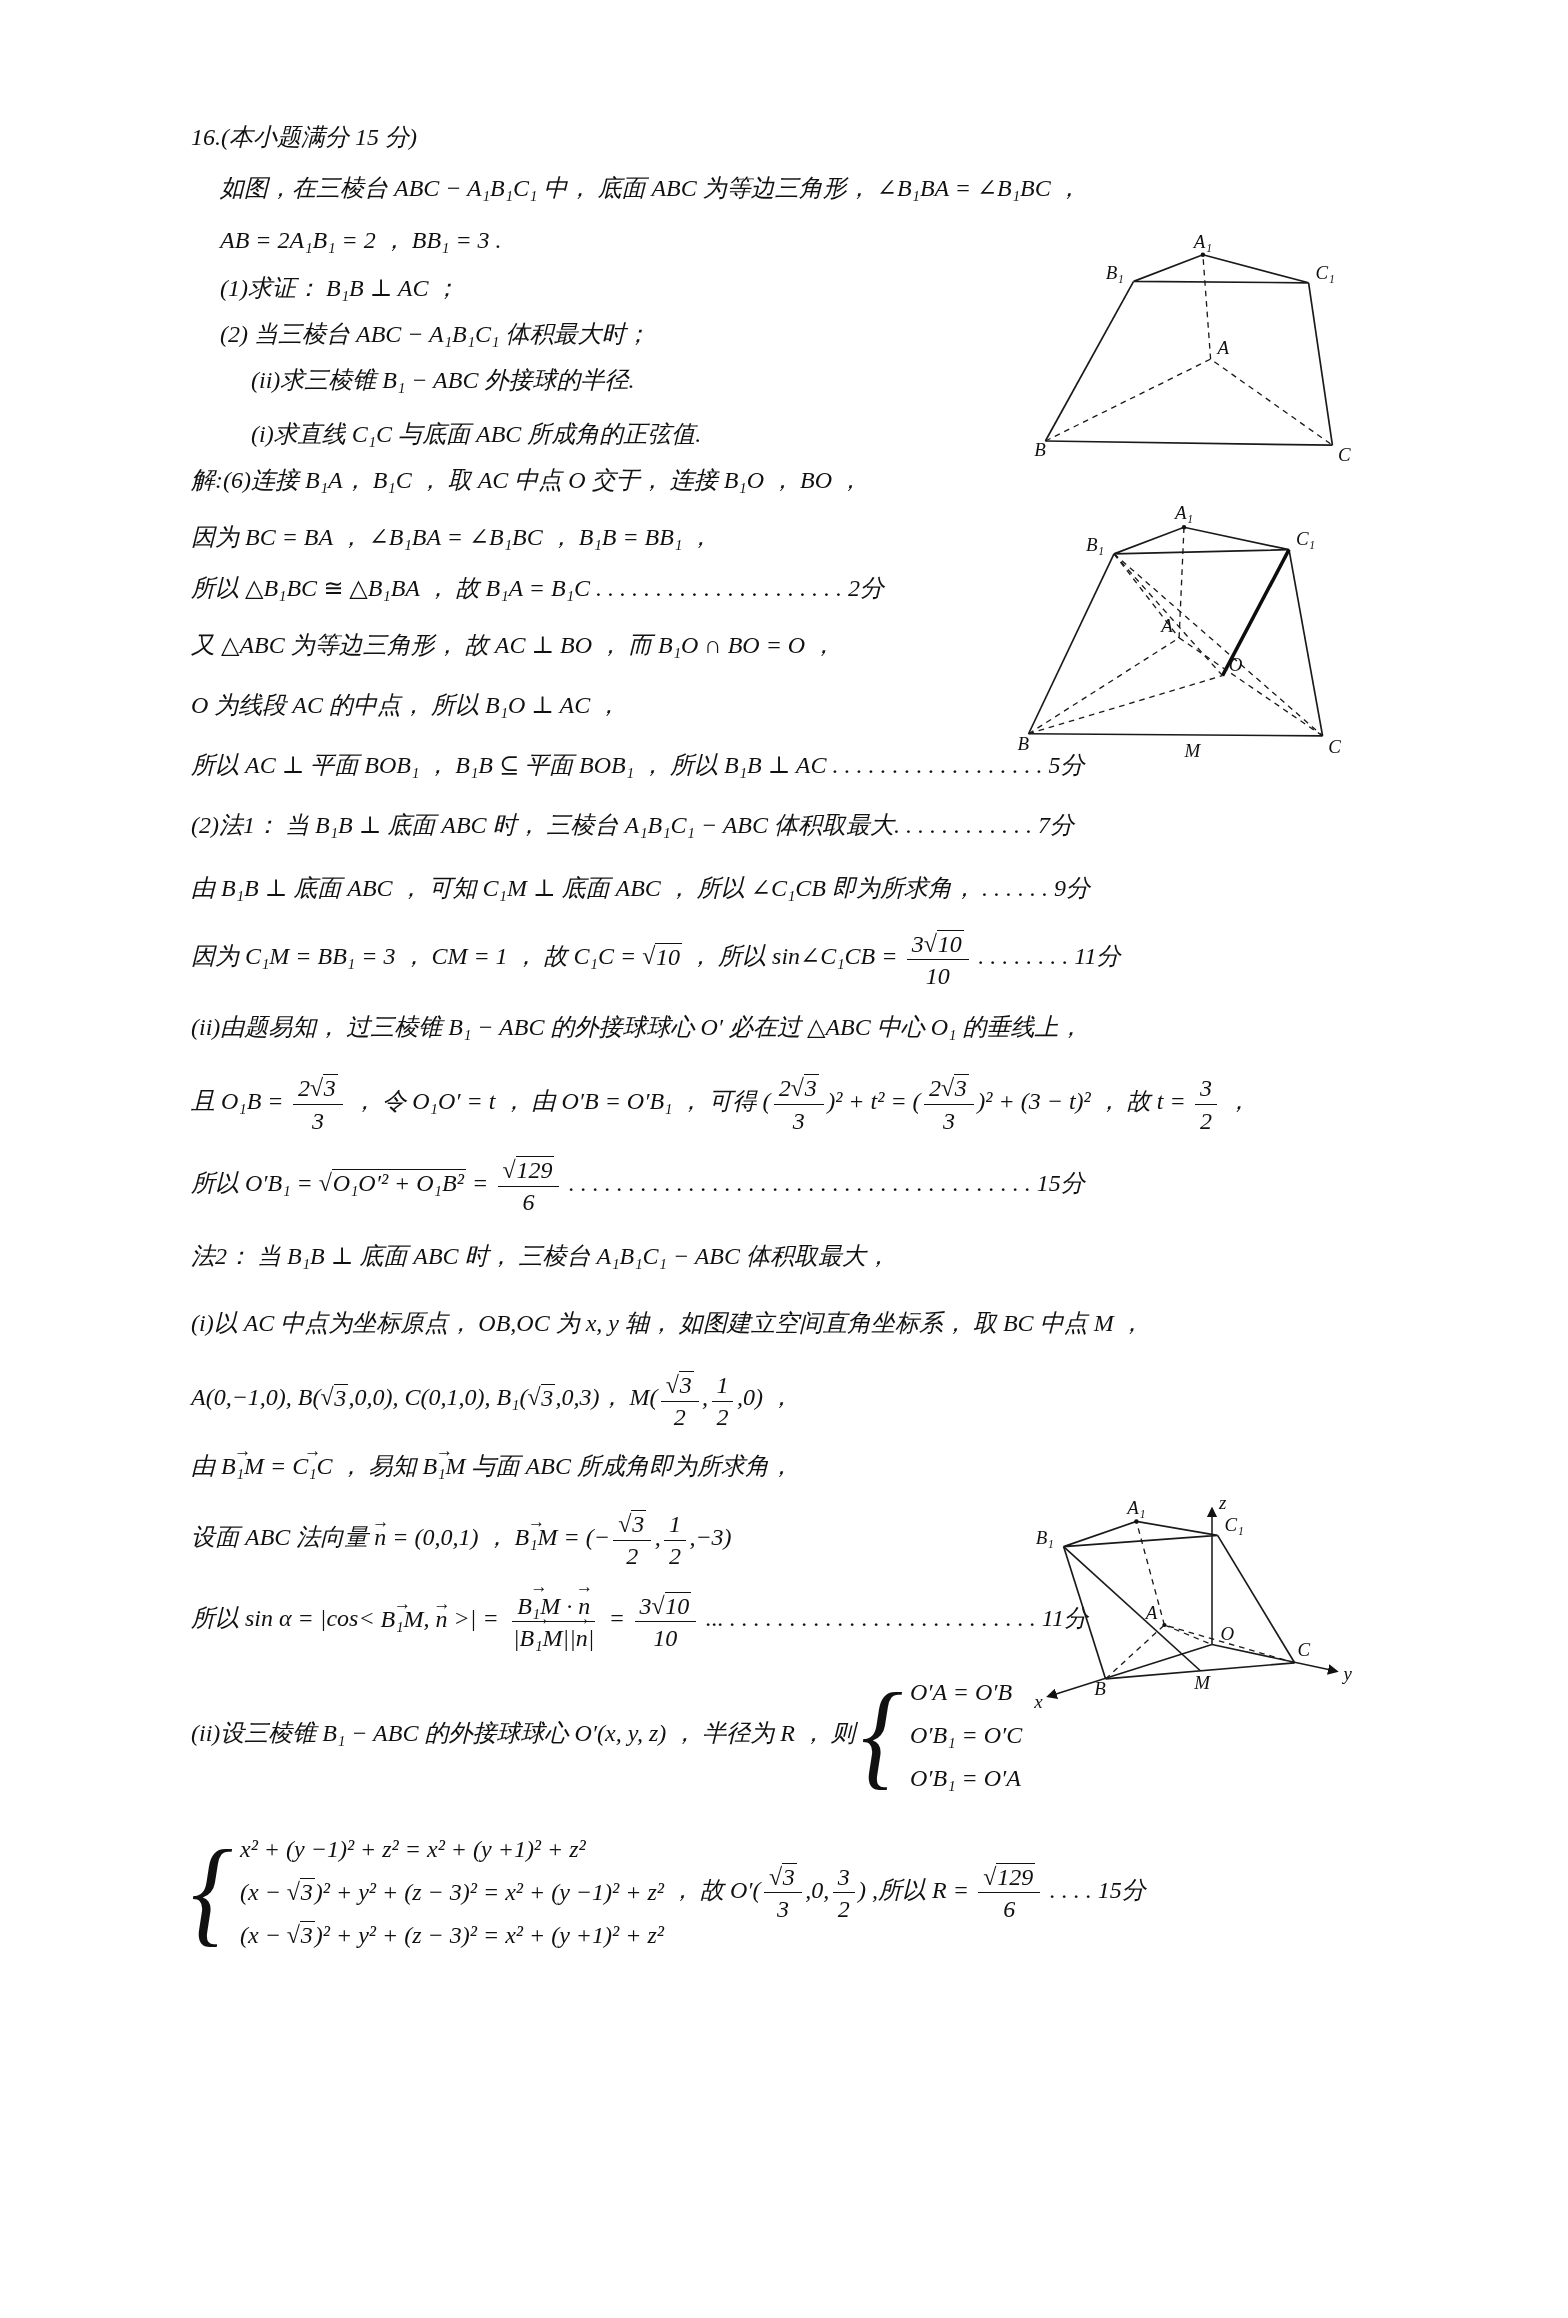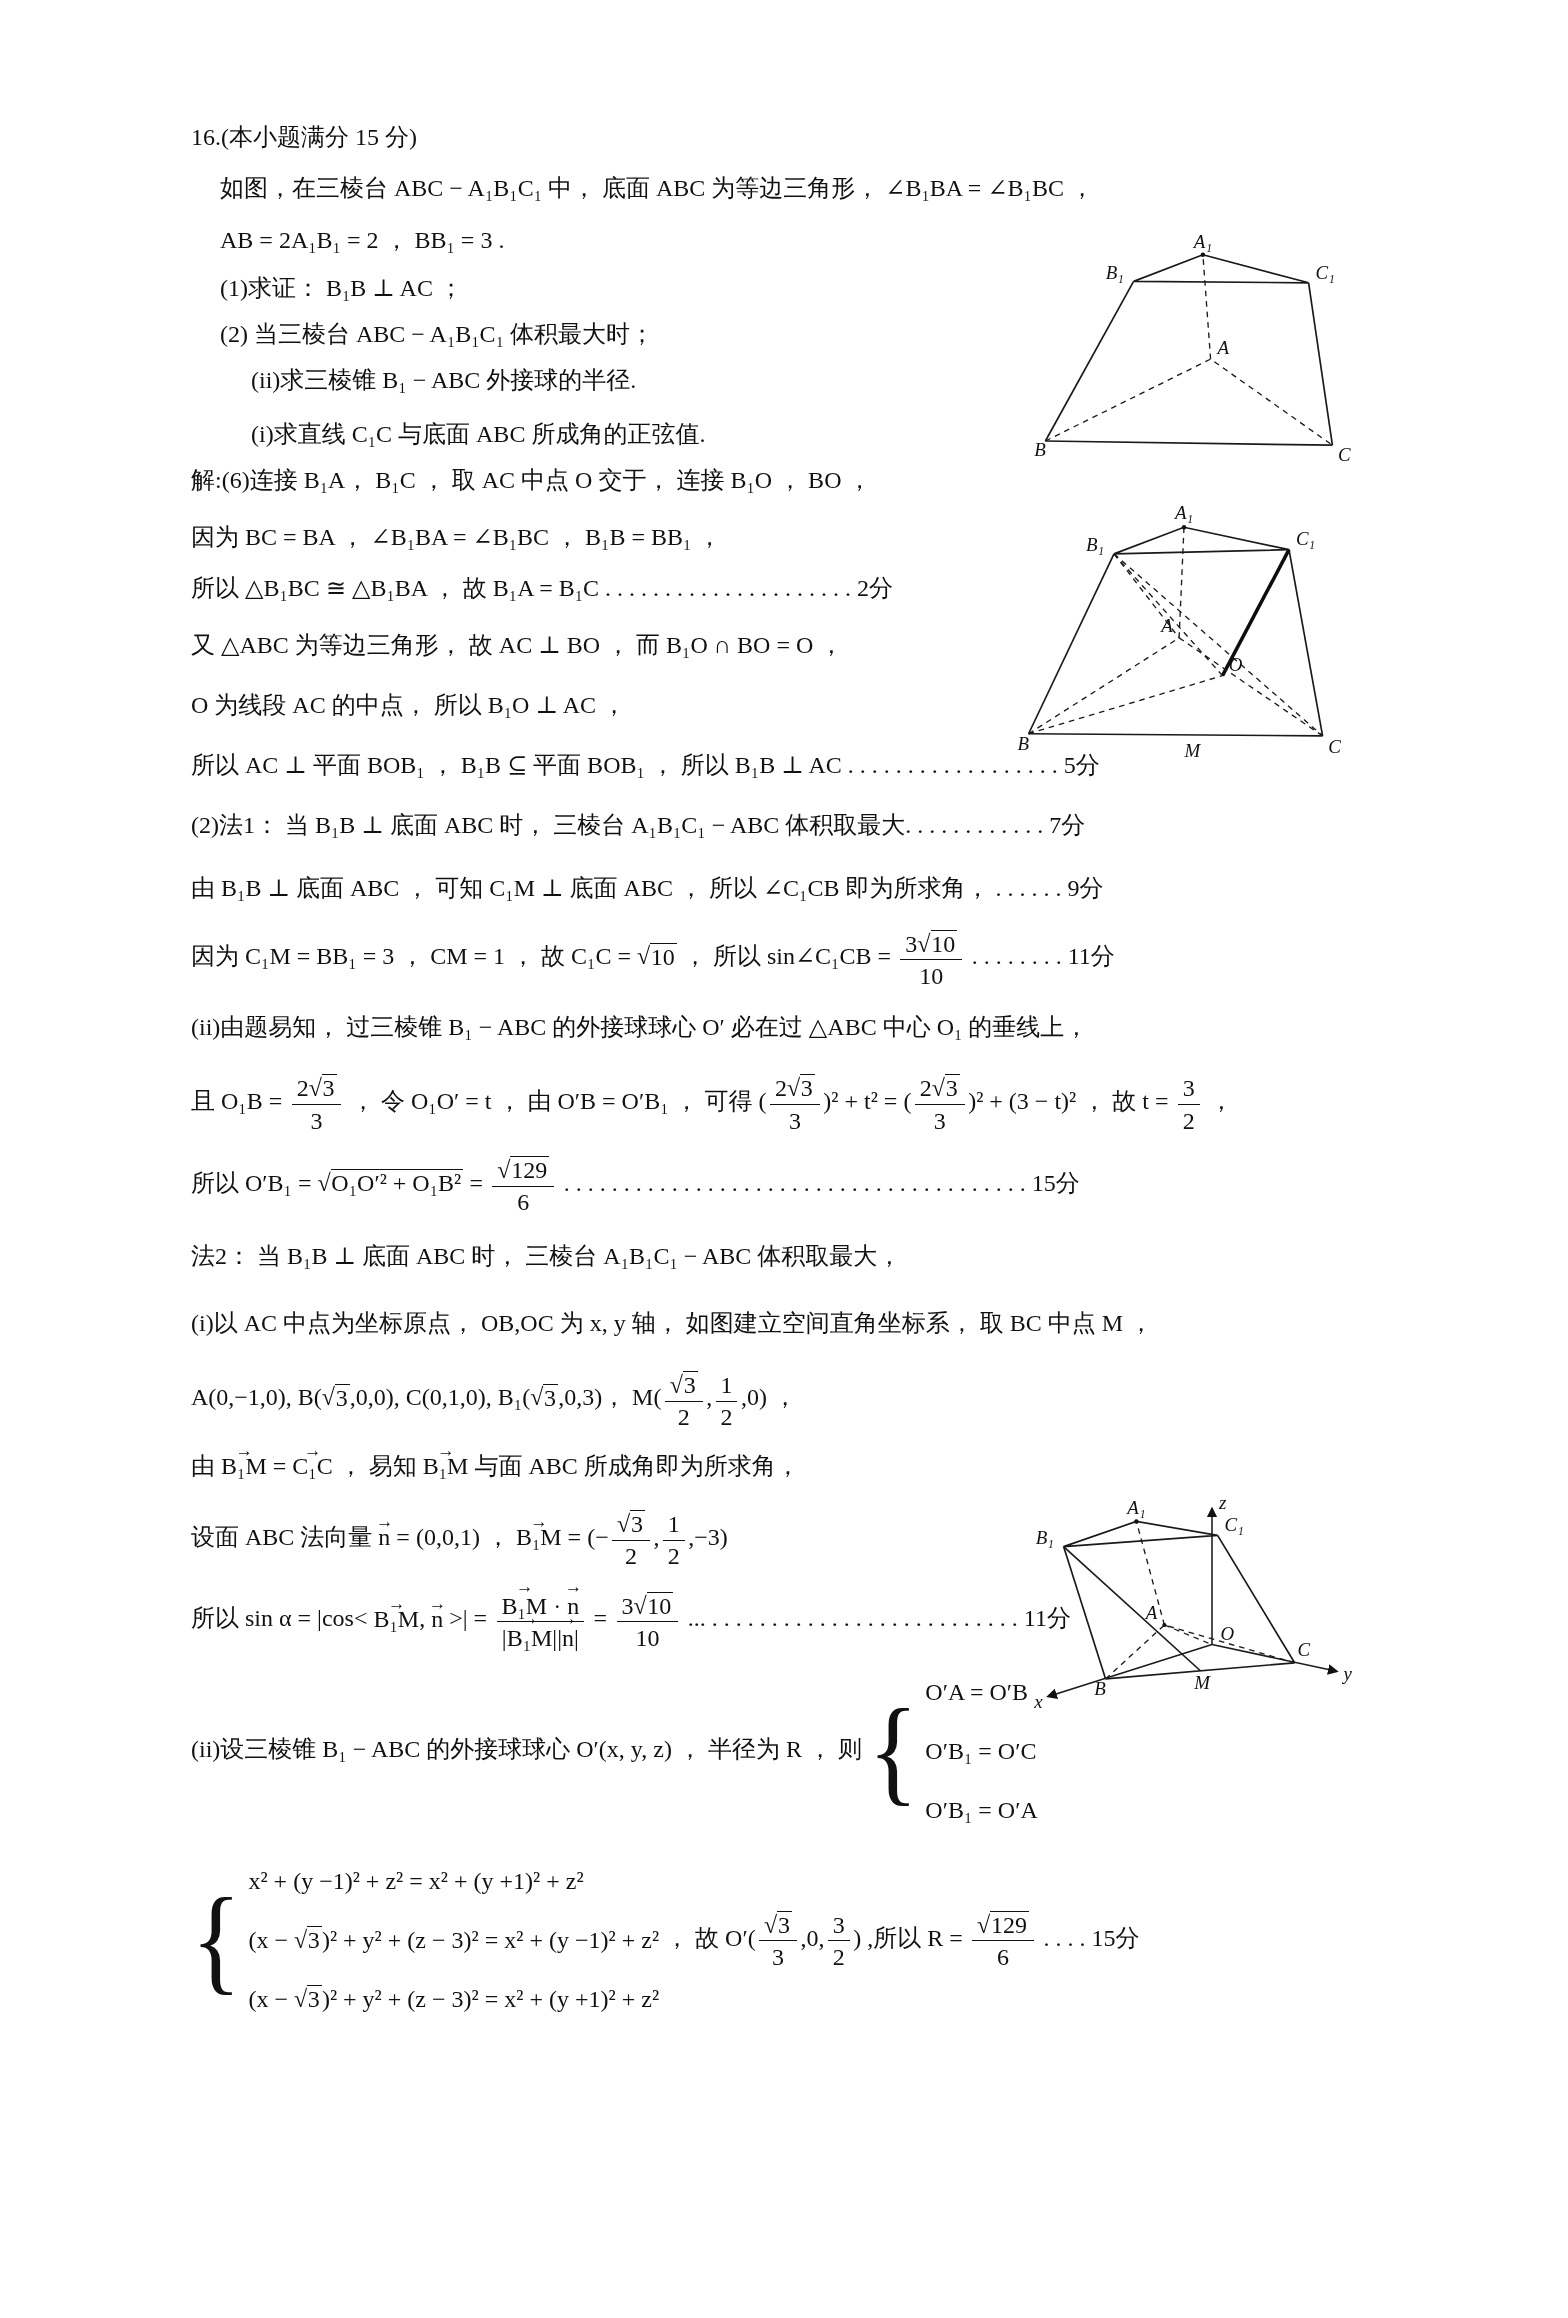--- a/index.html
+++ b/index.html
@@ -4,39 +4,39 @@
 <style>
   html,body{margin:0;padding:0;background:#e8e8e8;}
   .page{
     position:relative;
     width:1568px;height:2319px;
     background:#ffffff;
     overflow:hidden;
     font-family:"Liberation Serif","DejaVu Serif","DejaVu Sans",serif;
     color:#111;
   }
-  .content{position:absolute;left:191px;top:119px;width:1240px;}
+  .content{position:absolute;left:191px;top:119px;width:1240px;font-style:italic;}
   .line{font-size:24px;line-height:36px;margin:0;}
   .ind-a{padding-left:29px;}
   .ind-b{padding-left:60px;}
   .mb14{margin-bottom:9.8px;} .mb18{margin-bottom:12.6px;} .mb22{margin-bottom:15.4px;}
   .mb26{margin-bottom:18px;} .mb30{margin-bottom:21px;} .mb34{margin-bottom:24px;}
   .mb38{margin-bottom:27px;} .mb44{margin-bottom:31px;} .mb50{margin-bottom:35px;}
 
   
   .frac{display:inline-flex;flex-direction:column;align-items:center;vertical-align:middle;margin:0 3.5px;line-height:1.25;text-align:right;}
   .num{border-bottom:1.8px solid #111;padding:1.4px 4.9px 0.7px;}
   .den{padding:0.7px 4.9px 0;}
   .sq{white-space:nowrap;}
   .sqb{border-top:1.8px solid #111;padding:0 2.1px 0 0.7px;}
   .vec{position:relative;display:inline-block;}
   .vec::after{content:"→";position:absolute;left:50%;transform:translateX(-50%);top:-0.85em;font-size:0.72em;}
   .sys{display:inline-flex;align-items:center;vertical-align:middle;}
   .brace{font-size:105px;line-height:0.9;font-weight:300;margin-right:7px;transform:scaleY(1.12);}
-  .syscol{display:inline-flex;flex-direction:column;gap:23px;text-align:left;}
+  .syscol{display:inline-flex;flex-direction:column;gap:7px;text-align:left;}
   .sysline{white-space:nowrap;line-height:36px;}
 
   
   .fig{position:absolute;}
   .fig .sld{stroke:#1a1a1a;stroke-width:2.4;fill:none;}
   .fig .dsh{stroke:#1a1a1a;stroke-width:1.9;fill:none;stroke-dasharray:8 7;}
   .fig .bld{stroke:#0d0d0d;stroke-width:5;fill:none;}
   .fig .ax{stroke:#1a1a1a;stroke-width:2.2;fill:none;}
   .fig text{font-family:"Liberation Serif","DejaVu Serif","DejaVu Sans",serif;font-style:italic;font-size:27px;fill:#111;}
   .fig .dot{fill:#111;stroke:none;}

